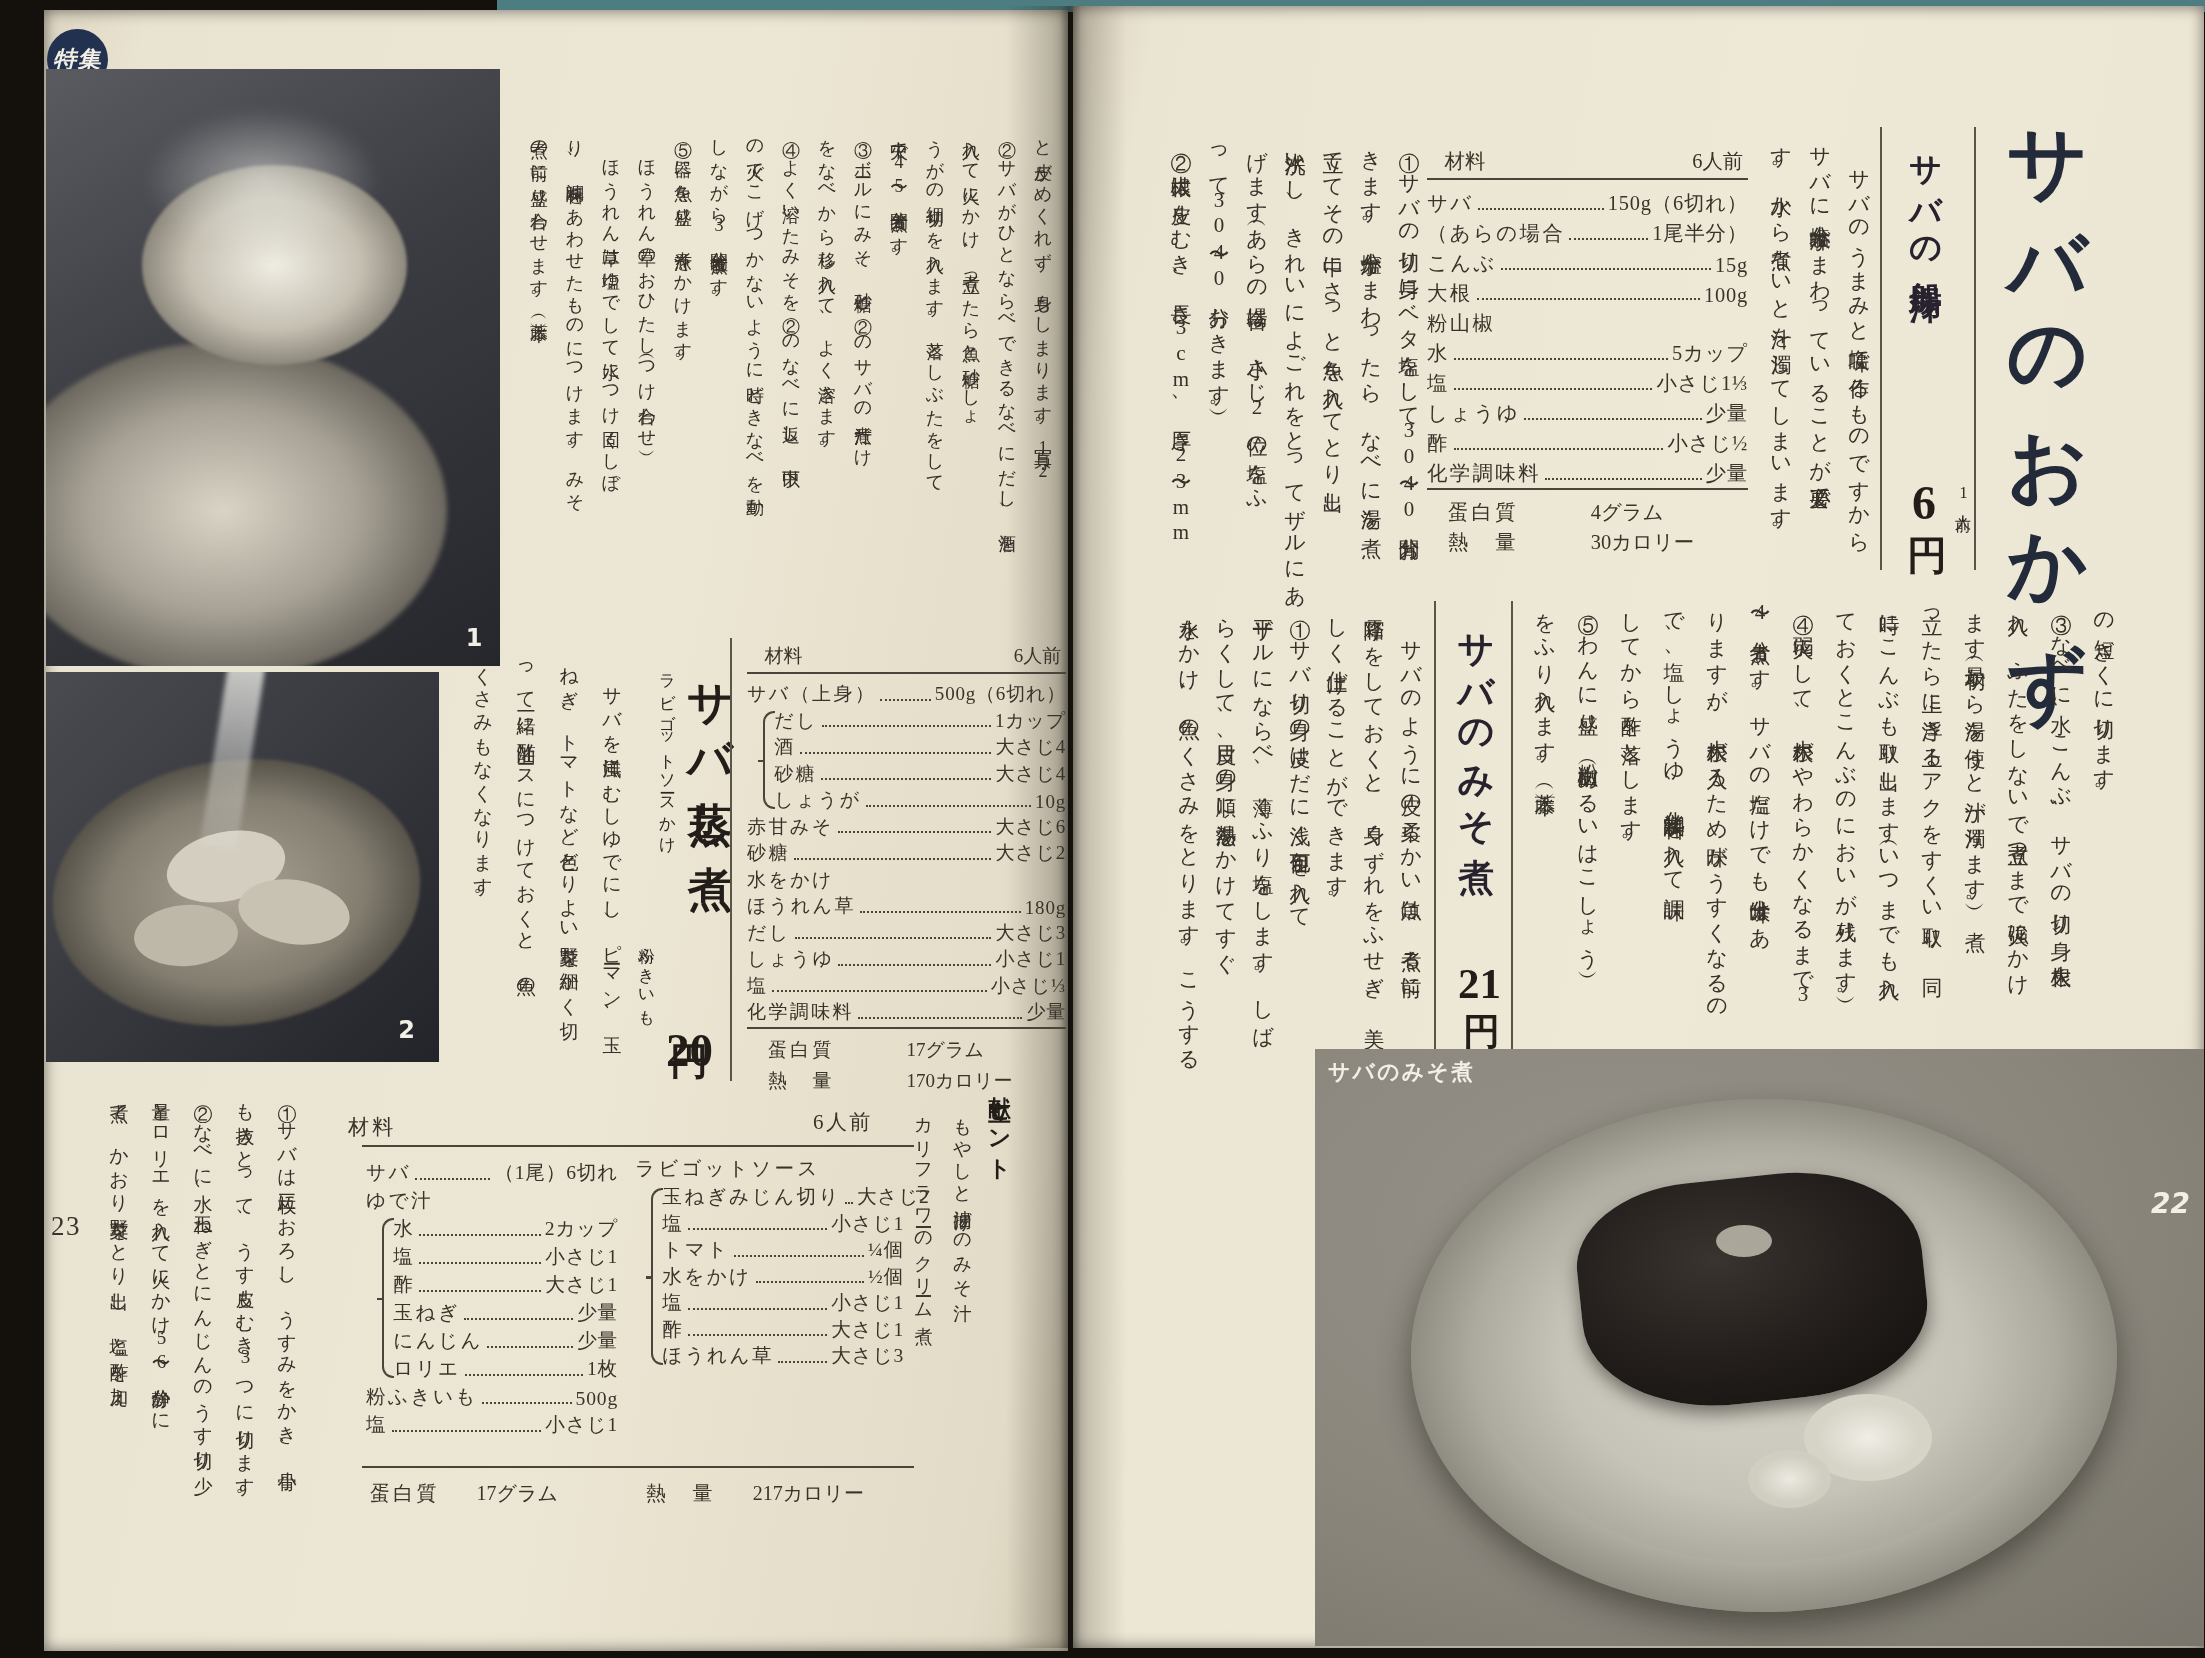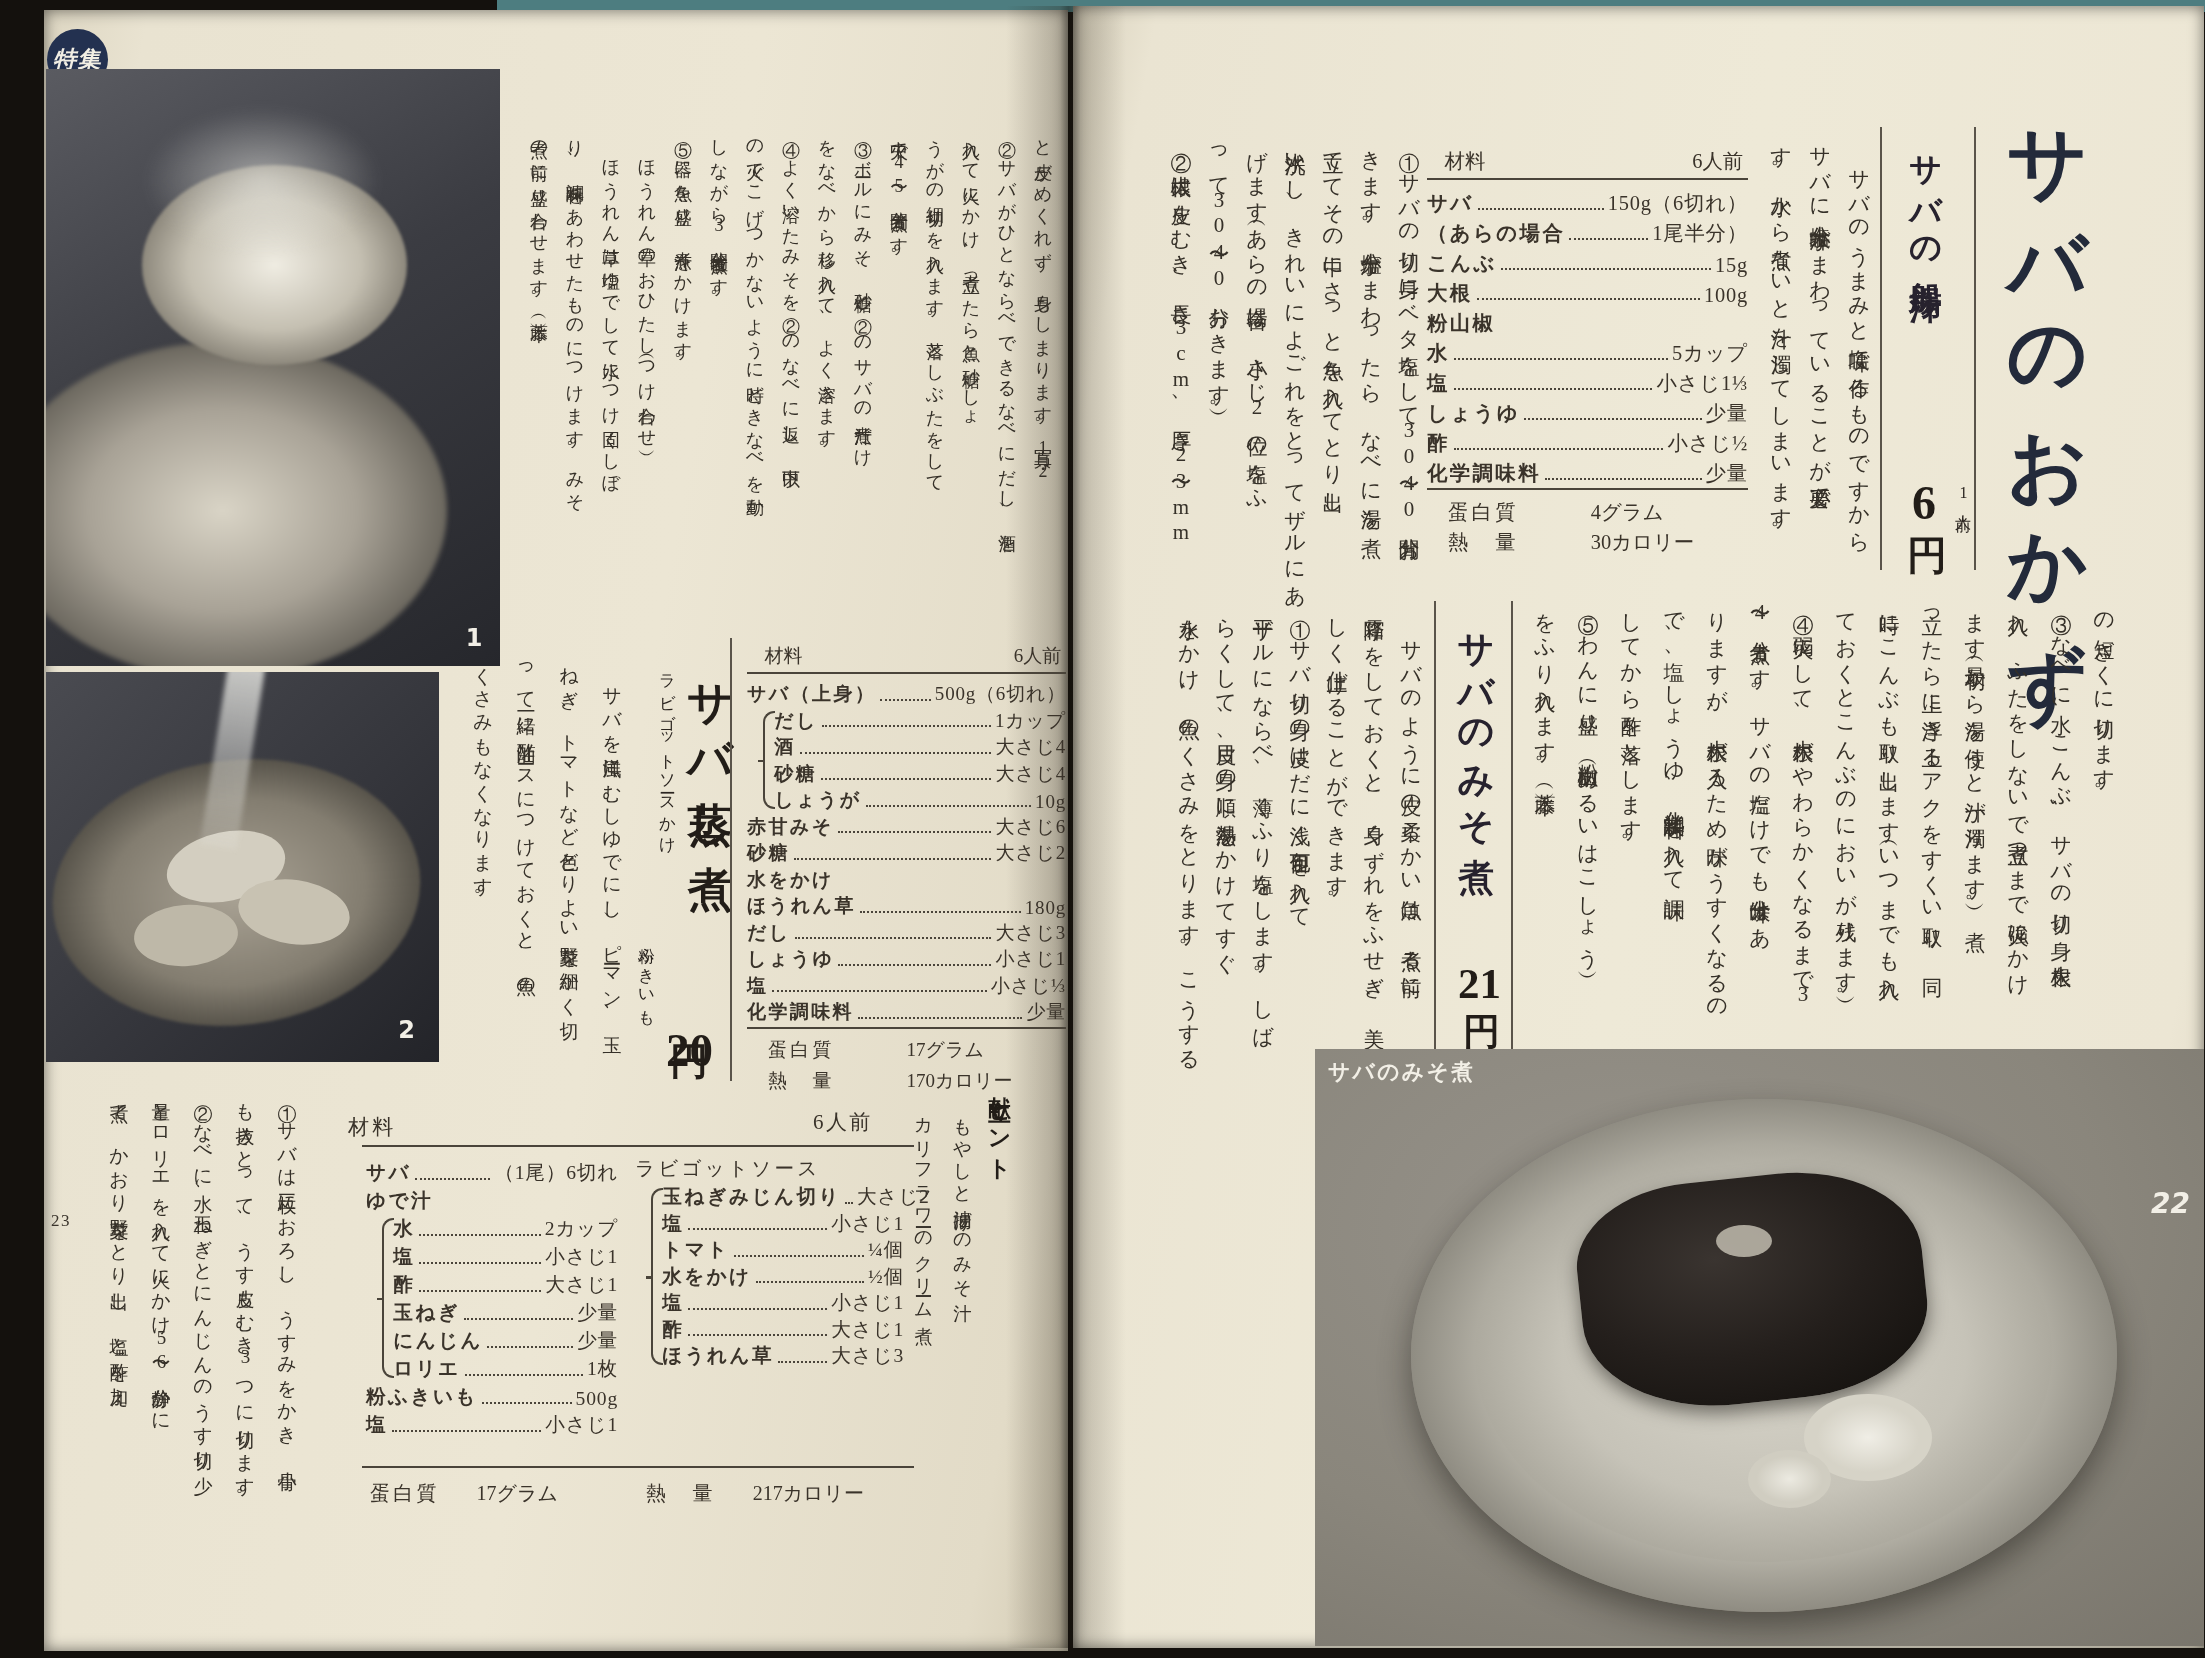--- a/index.html
+++ b/index.html
@@ -19,21 +19,21 @@
   .vtext{position:absolute;writing-mode:vertical-rl;text-orientation:upright;
          white-space:nowrap;color:#2b2520;}
   .vcols{position:absolute;writing-mode:vertical-rl;text-orientation:upright;color:#353028;}
   .vcols .vcol{line-height:var(--pitch,37px);white-space:nowrap;letter-spacing:1.6px;}
   .gothic{font-family:"DejaVu Sans","Liberation Sans",sans-serif;font-weight:bold;}
   
   .itable{position:absolute;color:#3a332a;}
   .thead{display:flex;justify-content:space-between;align-items:flex-end;height:32px;padding:0 4.8px 1.6px 17.6px;}
   .trule{border-bottom:2.4px solid #4a443a;margin:1.6px 0 6.4px 0;}
   .irow{display:flex;align-items:flex-end;height:var(--rp,30.5px);}
-  .irow .lbl{white-space:nowrap;letter-spacing:2.4px;font-weight:bold;}
+  .irow .lbl{white-space:nowrap;letter-spacing:2.4px;}
   .irow .dots{flex:1;border-bottom:2.4px dotted #4a443a;margin:0 4px 6.4px 4px;min-width:8px;}
   .irow .val{white-space:nowrap;letter-spacing:0.8px;}
   .sec.brace{position:relative;margin-left:16px;padding-left:11.2px;}
   .sec.brace::before{content:"";position:absolute;left:0;top:4px;bottom:4px;width:9.6px;
      border-left:2.4px solid #4a443a;border-top:2.4px solid #4a443a;border-bottom:2.4px solid #4a443a;
      border-radius:11.2px 0 0 11.2px;}
   .sec.brace::after{content:"";position:absolute;left:-4.8px;top:50%;width:5.6px;height:2.4px;background:#4a443a;}
   .tbl-title{height:30.5px;display:flex;align-items:center;letter-spacing:3.2px;}
   .nutr{display:flex;align-items:center;height:30.5px;}
   .nutr .nl{margin-left:21px;letter-spacing:3.2px;white-space:nowrap;}
@@ -41,21 +41,21 @@
   
   .price-num{position:absolute;font-weight:bold;color:#221d18;font-family:"Liberation Serif",serif;}
   .price-yen{position:absolute;font-weight:bold;color:#221d18;}
   .vrule{position:absolute;width:1.6px;background:#5a544a;}
   
   .photo{position:absolute;overflow:hidden;background:#3c3d42;}
   .photo .ellipse{position:absolute;border-radius:50%;}
   .pl{position:absolute;color:#f2efe6;font-family:"DejaVu Sans",sans-serif;font-weight:bold;}
   .badge{position:absolute;border-radius:50%;background:#233150;display:flex;align-items:center;justify-content:center;
          color:#f1eee4;font-family:"DejaVu Sans",sans-serif;font-weight:bold;letter-spacing:1.6px;font-style:italic;}
-  .pagenum{position:absolute;color:#3a342c;font-size:17px;letter-spacing:1.6px;}
+  .pagenum{position:absolute;color:#3a342c;font-size:27px;letter-spacing:1.6px;}
 </style>
 </head>
 <body>
 
 <div id="canvas">
 
   <div class="topedge"></div>
   <div class="page" id="page-left"></div>
   <div class="page" id="page-right"></div>
   <div class="gutter"></div>

